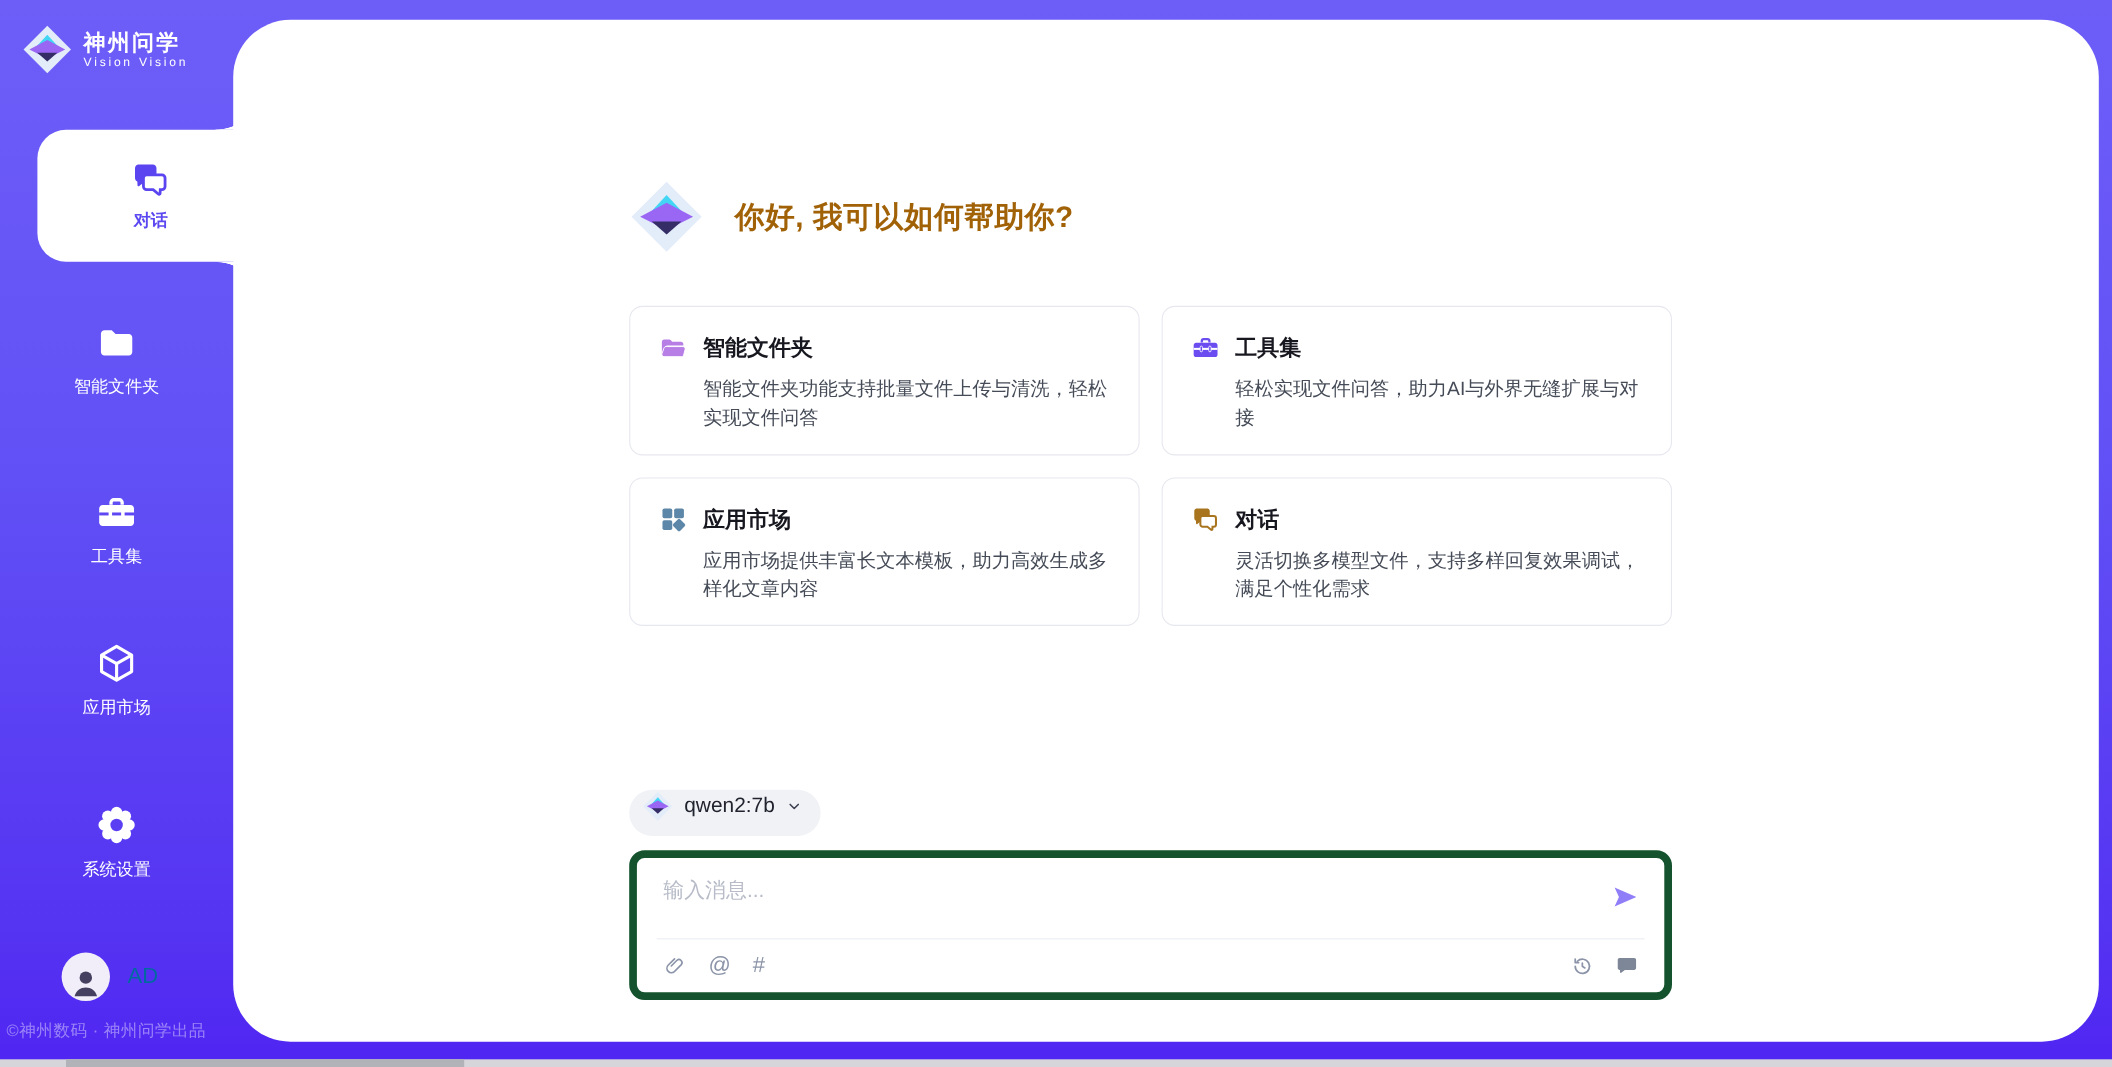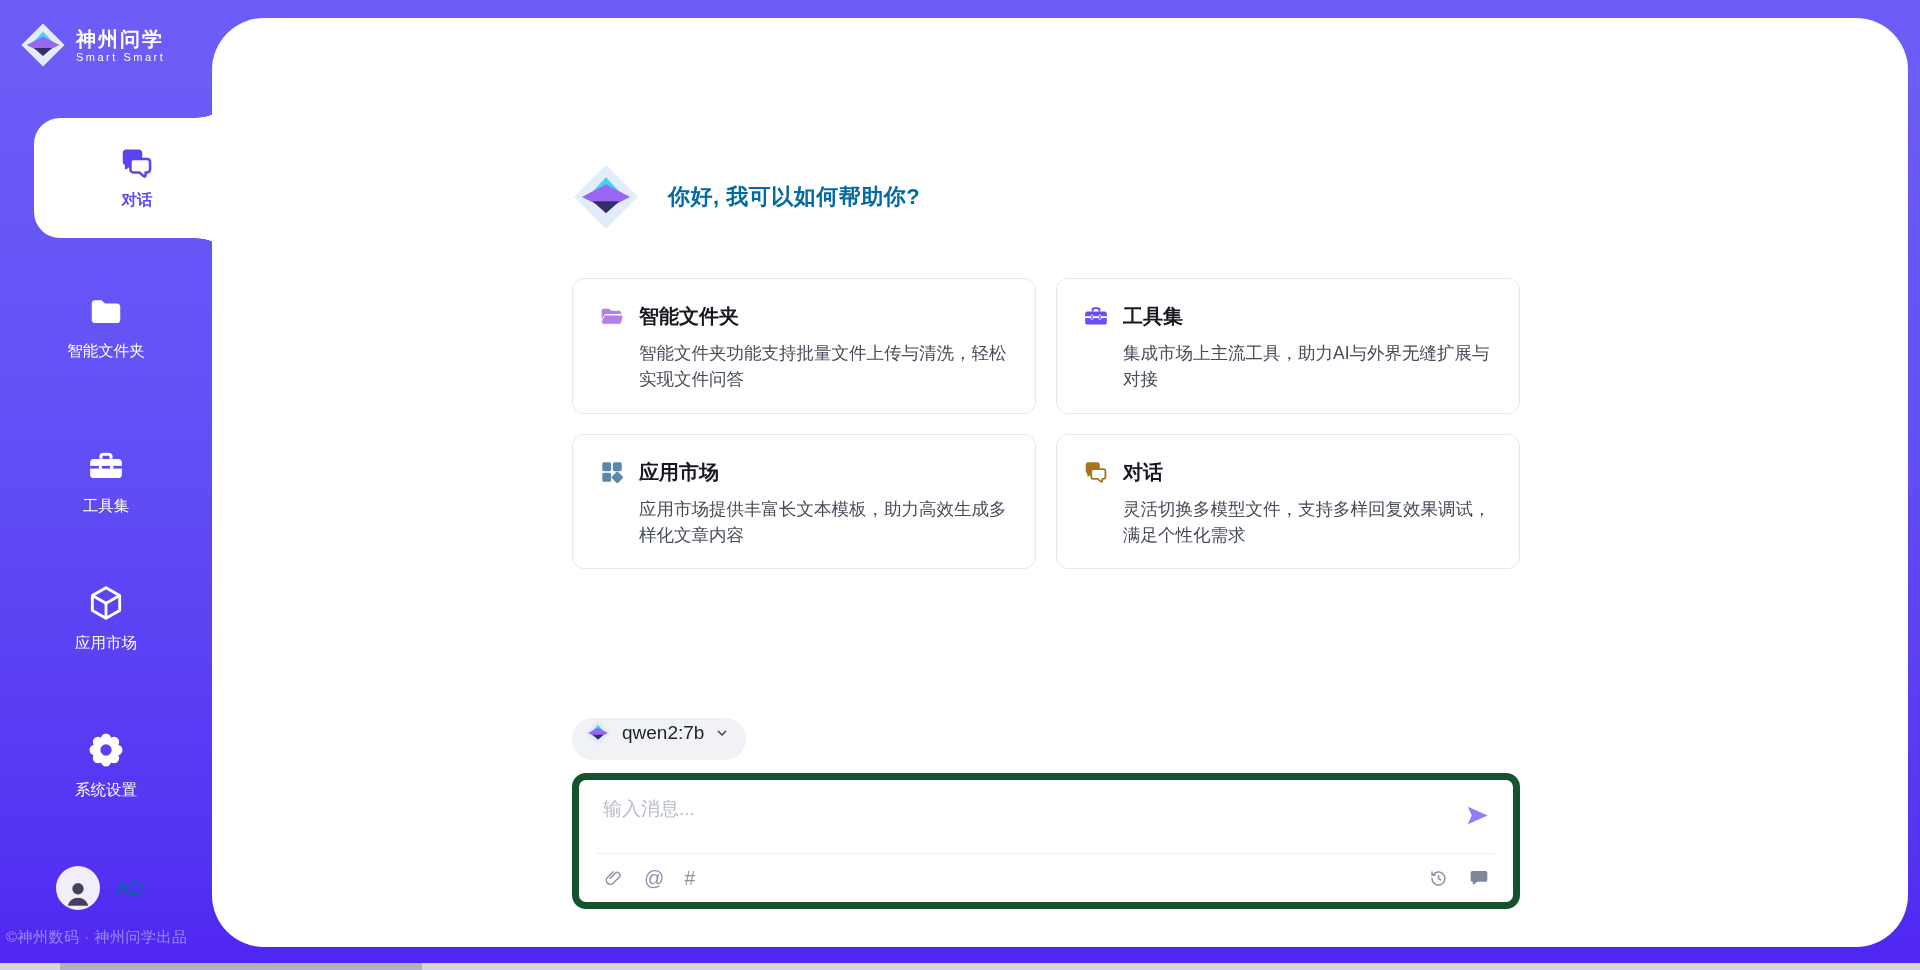--- a/index.html
+++ b/index.html
@@ -47,21 +47,21 @@
   .user-row { position:absolute; left:56px; top:866px; display:flex; align-items:center; gap:16px; cursor:pointer; }
   .avatar { width:44px; height:44px; border-radius:50%; background:#f2eef9; overflow:hidden; display:flex; align-items:flex-end; justify-content:center; }
   .user-name { color:#0369a1; font-size:20px; font-weight:500; }
 
   .sidebar-footer { position:absolute; left:6px; top:928px; color:rgba(255,255,255,.42); font-size:15px; letter-spacing:.5px; }
 
   
   .content { position:absolute; inset:0; }
   .hero { position:absolute; left:360px; top:145px; display:flex; align-items:center; gap:28px; }
   .hero-gem { width:68px; height:68px; }
-  .hero-title { font-size:22px; font-weight:700; color:#0369a1; letter-spacing:.5px; }
+  .hero-title { font-size:27px; font-weight:700; color:#a16207; letter-spacing:.5px; }
 
   .cards {
     position:absolute; left:360px; top:260px; width:948px;
     display:grid; grid-template-columns:1fr 1fr; gap:20px 20px;
   }
   .card {
     background:#fff; border:1px solid #e7e8ef; border-radius:12px;
     min-height:130px; padding:24px 26px 20px; cursor:pointer;
   }
   .card-head { display:flex; align-items:center; gap:14px; }
@@ -140,21 +140,21 @@
         <div class="card-head">
           <svg width="26" height="26" viewBox="0 0 24 24">
             <path fill="#6a4cf0" d="M4 7h16c1.1 0 2 .9 2 2v8c0 1.1-.9 2-2 2H4c-1.1 0-2-.9-2-2V9c0-1.1.9-2 2-2z"></path>
             <rect x="2" y="11.3" width="20" height="1.7" fill="#fff"></rect>
             <rect x="7.4" y="9.8" width="2" height="4.8" rx="1" fill="#6a4cf0" stroke="#fff" stroke-width=".7"></rect>
             <rect x="14.6" y="9.8" width="2" height="4.8" rx="1" fill="#6a4cf0" stroke="#fff" stroke-width=".7"></rect>
             <path fill="none" stroke="#6a4cf0" stroke-width="1.9" d="M8.8 6.8V5.6c0-.9.7-1.6 1.6-1.6h3.2c.9 0 1.6.7 1.6 1.6v1.2"></path>
           </svg>
           <div class="card-title">工具集</div>
         </div>
-        <div class="card-desc">集成市场上主流工具，助力AI与外界无缝扩展与对接</div>
+        <div class="card-desc">轻松实现文件问答，助力AI与外界无缝扩展与对接</div>
       </div>
 
       <div class="card">
         <div class="card-head">
           <svg width="26" height="26" viewBox="0 0 24 24">
             <g fill="#5d87a8">
               <rect x="3" y="3" width="8.2" height="8.2" rx="1.5"></rect>
               <rect x="12.8" y="3" width="8.2" height="8.2" rx="1.5"></rect>
               <rect x="3" y="12.8" width="8.2" height="8.2" rx="1.5"></rect>
               <rect x="12.8" y="12.8" width="8.2" height="8.2" rx="1.5" transform="rotate(45 16.9 16.9)"></rect>
@@ -228,21 +228,21 @@
 </div>
 
 <div class="sidebar">
 
   <div class="logo-row">
     <svg class="logo-gem">
         <use href="#gem"></use>
       </svg>
     <div>
       <div class="brand-cn">神州问学</div>
-      <div class="brand-en">Smart Smart</div>
+      <div class="brand-en">Vision Vision</div>
     </div>
   </div>
 
   <div class="nav-active">
     <svg width="36" height="36" viewBox="0 0 24 24">
       <path d="M2.5 5.2C2.5 4 3.5 3 4.7 3h8.6c1.2 0 2.2 1 2.2 2.2v6.1c0 1.2-1 2.2-2.2 2.2h-5l-3.2 2.6c-.4.3-1.1.1-1.1-.5l-.1-2.3c-.8-.3-1.4-1.1-1.4-2z" fill="#5a45f0"></path>
       <path d="M9.5 9.3h9.3c1 0 1.9.8 1.9 1.9v5.2c0 1-.8 1.9-1.9 1.9h-1l-.1 2.1c0 .6-.7.8-1.1.5l-3.1-2.6h-4c-1 0-1.9-.8-1.9-1.9v-5.2c0-1 .8-1.9 1.9-1.9z" fill="#fff" stroke="#5a45f0" stroke-width="1.7"></path>
     </svg>
     <span class="nav-label">对话</span>
   </div>

